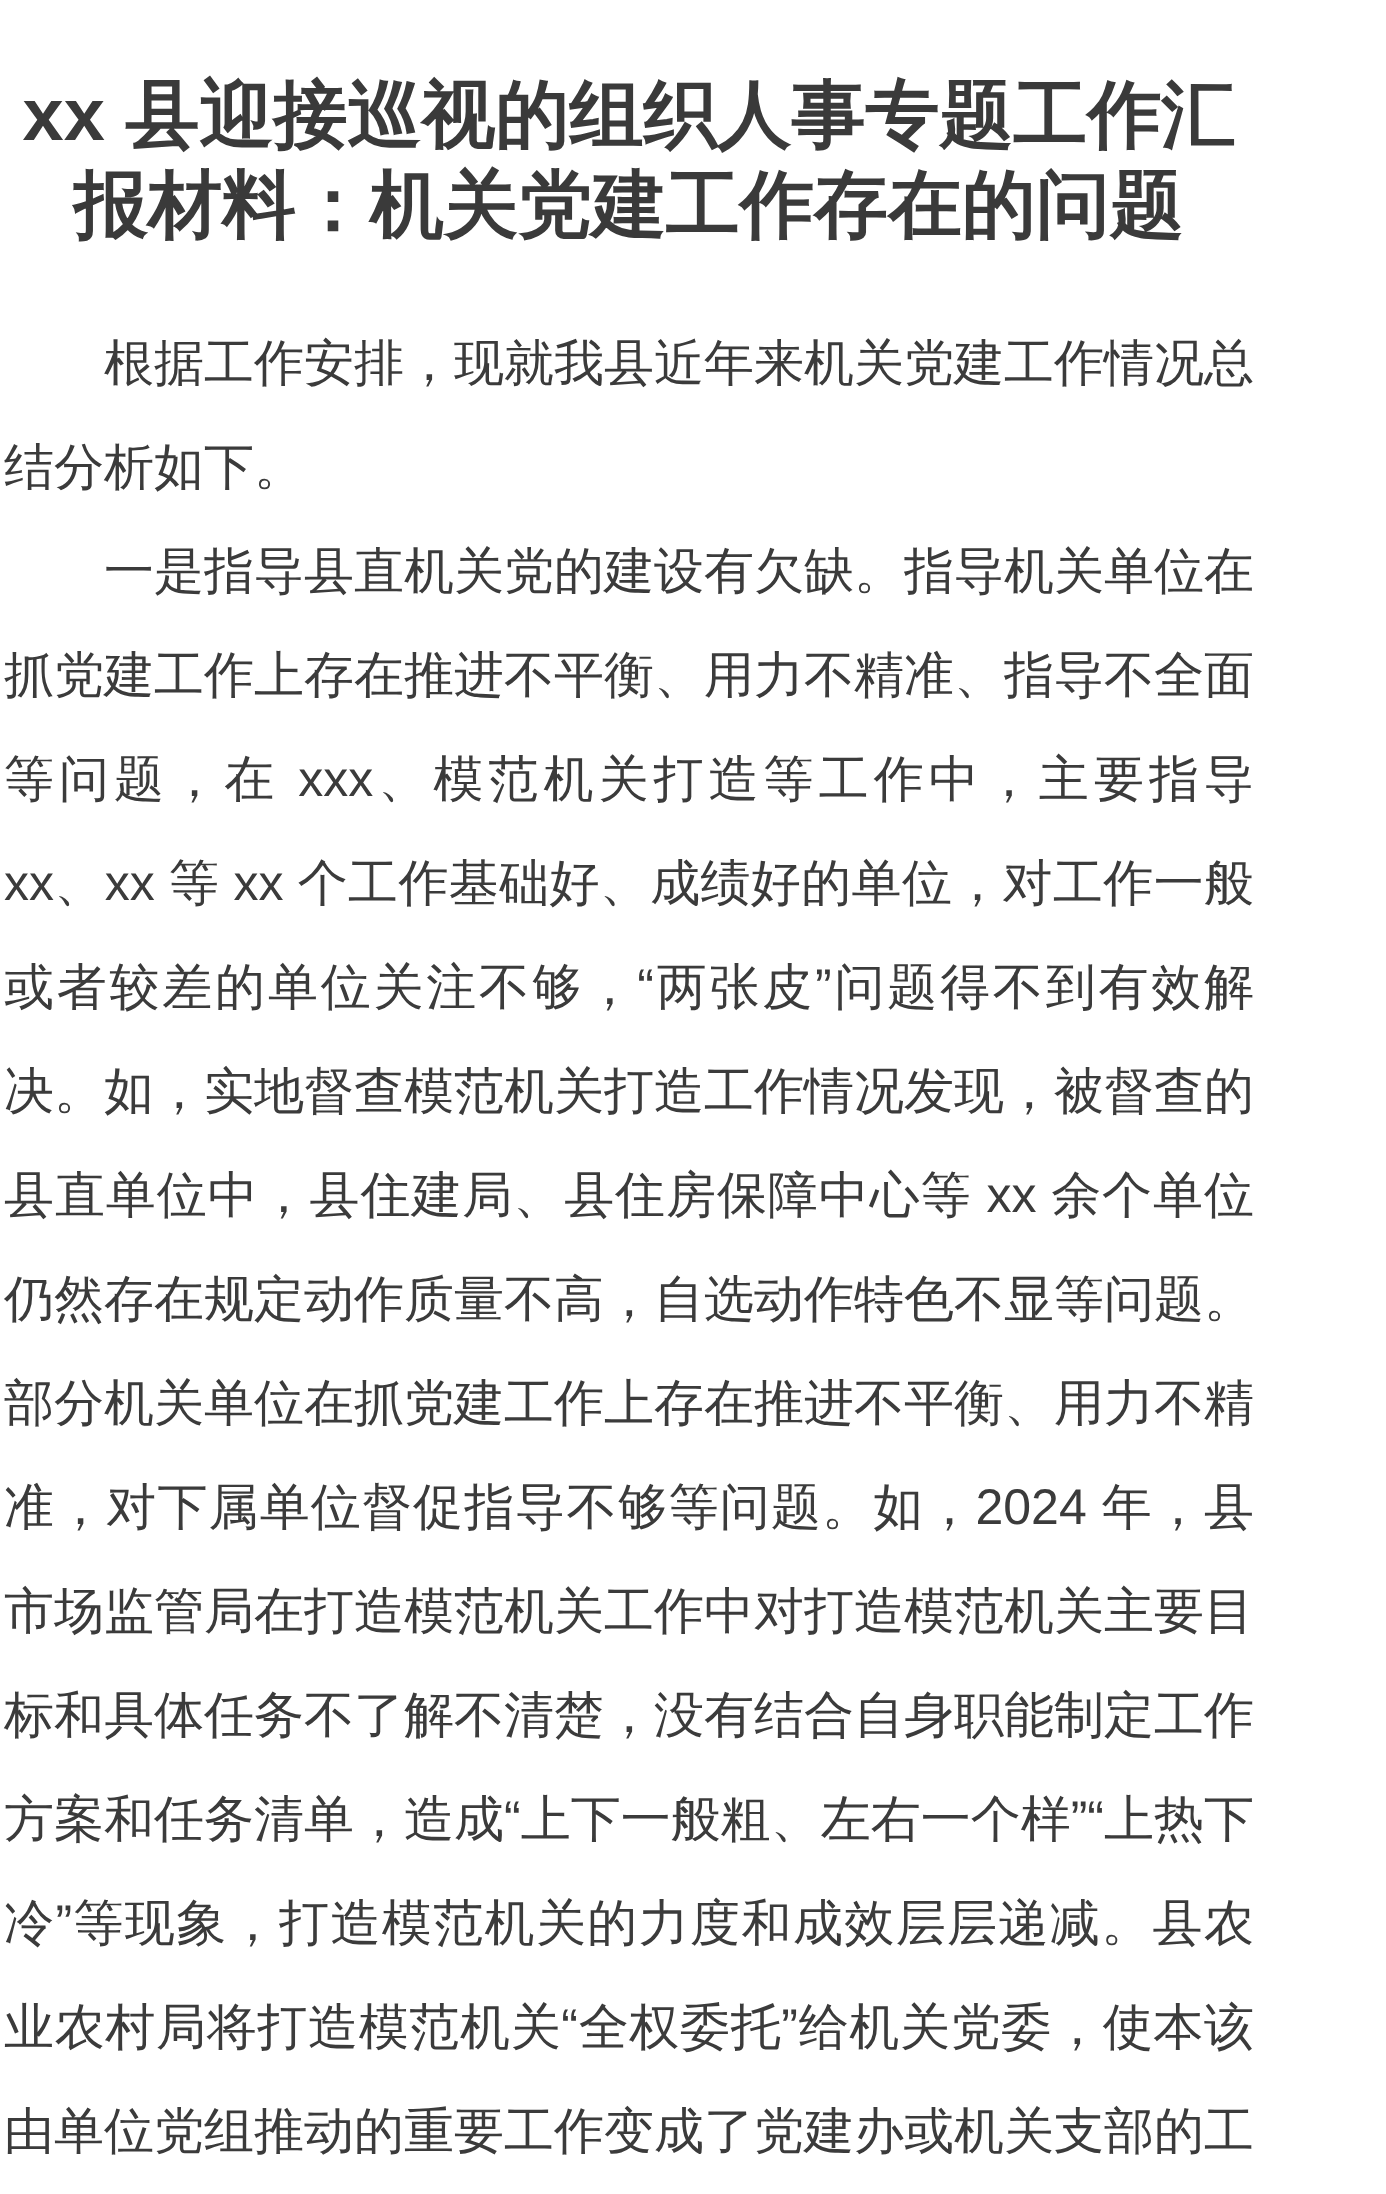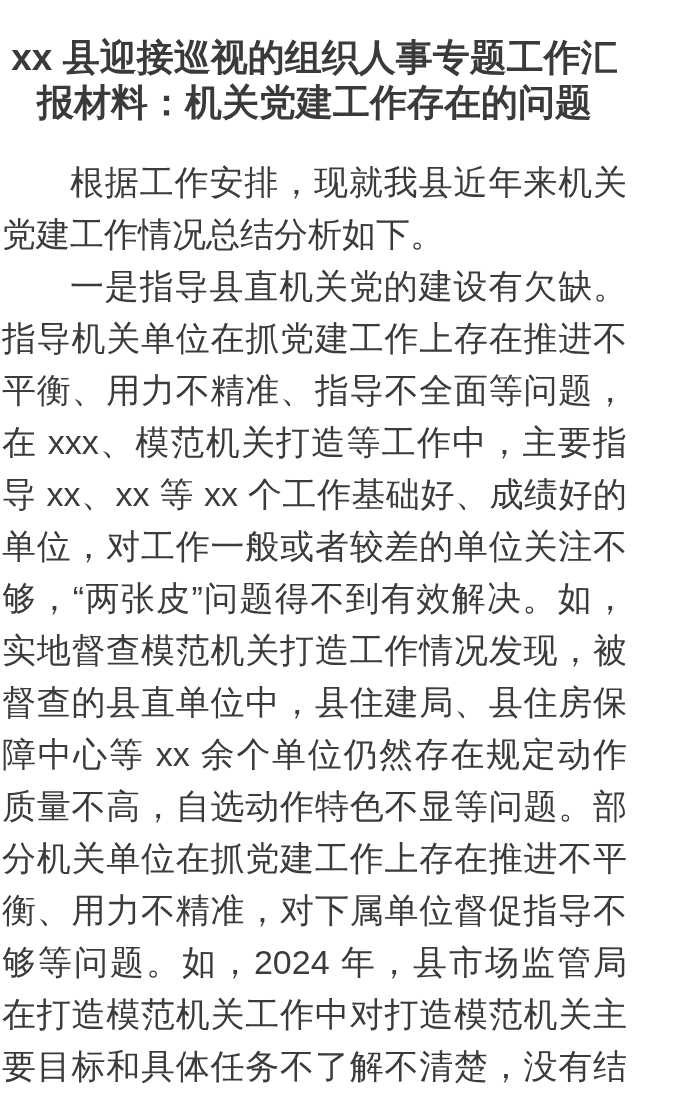--- a/index.html
+++ b/index.html
@@ -22,21 +22,21 @@
   .doc-title {
     margin: 35px 6px 31px 6px;
     font-size: 37px;
     line-height: 45px;
     font-weight: 700;
     text-align: center;
     color: #3a3a3a;
   }
   .para {
     margin: 0;
-    font-size: 34px;
+    font-size: 25px;
     line-height: 52px;
     text-align: justify;
     text-justify: inter-ideograph;
     text-indent: 2em;
     color: #3b3b3b;
     word-break: break-word;
   }
 </style>
 </head>
 <body>

